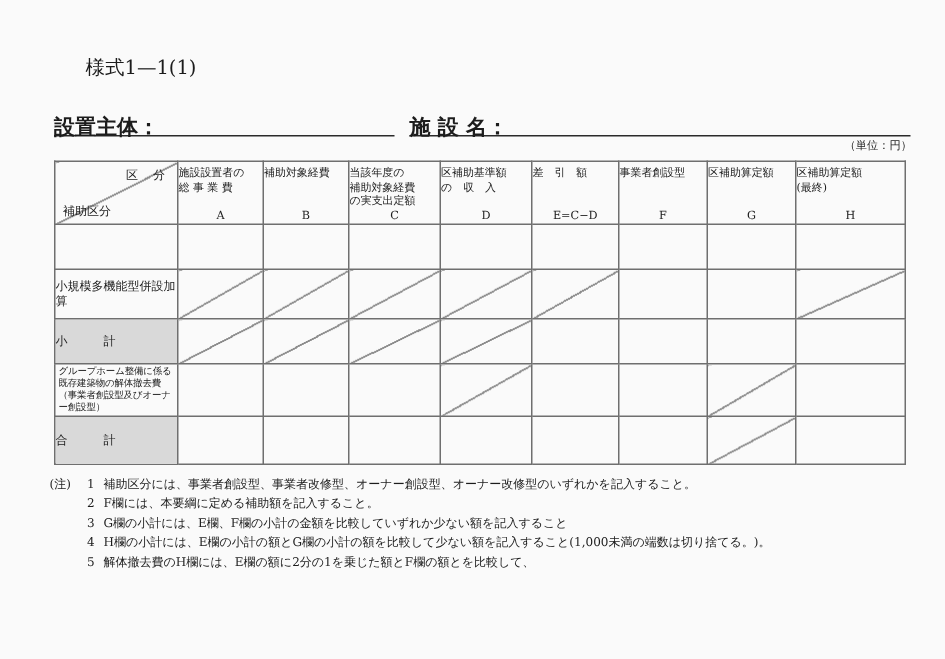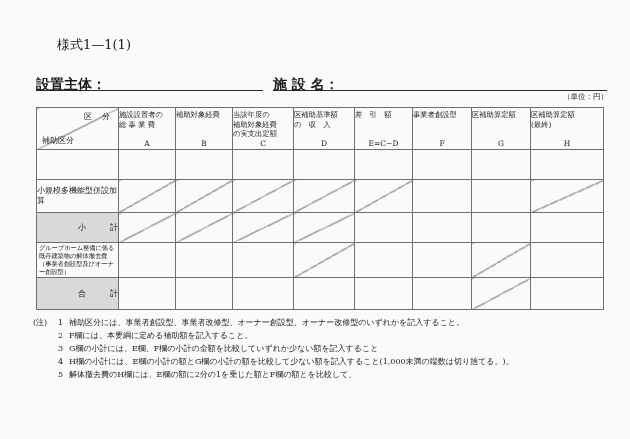--- a/index.html
+++ b/index.html
@@ -36,21 +36,21 @@
       #8c8c8c calc(50% + .6px), transparent calc(50% + .6px));
   }
   .corner .c-top{position:absolute;top:3px;right:7px;font-size:8px;letter-spacing:1px;white-space:pre}
   .corner .c-bottom{position:absolute;bottom:3px;left:5px;font-size:8px}
 
   .hcell{vertical-align:top}
   .hlabel{white-space:pre-line;text-align:left;font-size:7.3px;line-height:9.5px;padding-top:2px}
   .hcode{position:absolute;bottom:1px;left:0;right:0;text-align:center;font-size:7.5px}
 
   .rlabel{font-size:8px;line-height:10px;padding:1px 3px;vertical-align:middle;white-space:pre-wrap}
-  .rlabel.gray{background:#d9d9d9;text-align:right;white-space:pre}
+  .rlabel.gray{background:#d9d9d9;text-align:left;white-space:pre}
   .rlabel.small{font-size:6.3px;line-height:8px;padding:1px 2px;letter-spacing:-.1px}
 
   .notes{position:absolute;left:33px;top:316px;right:8px;font-size:8px}
   .note-line{display:flex;line-height:13px;white-space:nowrap}
   .n-prefix{width:25px;flex:0 0 25px}
   .n-num{width:11px;flex:0 0 11px}
   .n-text{flex:1}
 </style>
 </head>
 <body>

